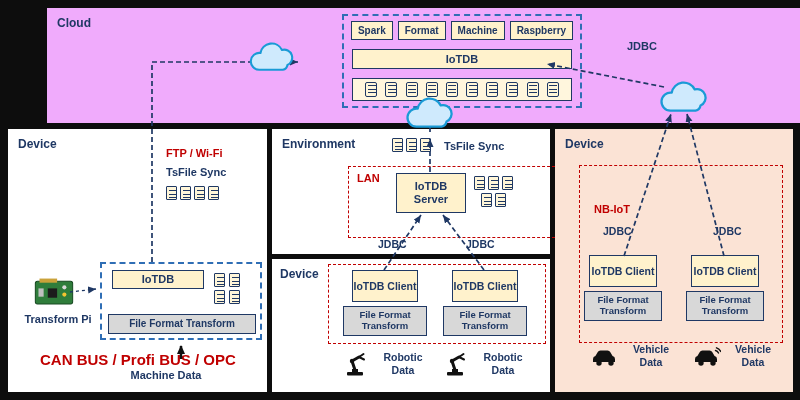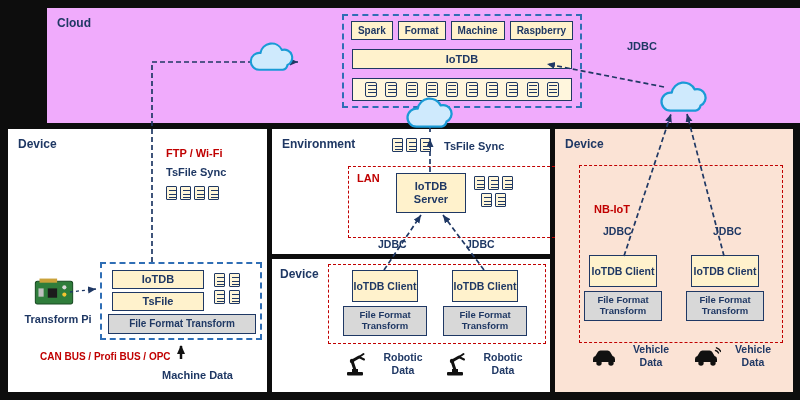--- a/index.html
+++ b/index.html
@@ -100,32 +100,31 @@
         <rect x="13" y="11" width="9" height="9" fill="#1c1c1c"></rect>
         <rect x="4" y="11" width="5" height="8" fill="#c0c0c0"></rect>
         <circle cx="29" cy="10" r="2" fill="#d8d8d8"></circle>
         <circle cx="29" cy="17" r="2" fill="#f4c430"></circle>
       </svg>
     </span>
     <div class="navytext" style="left:6px;top:184px;width:88px;text-align:center;font-size:11px;">Transform Pi</div>
 
     <div class="dashedblue" style="left:92px;top:133px;width:162px;height:78px;">
       <div class="box" style="left:10px;top:6px;width:92px;height:19px;font-size:11px;">IoTDB</div>
-      <div class="box" style="left:10px;top:28px;width:92px;height:19px;font-size:11px;">TsFile</div>
       <div class="docs-grid" style="left:112px;top:9px;">
         <span class="doc"></span>
         <span class="doc"></span>
         <span class="doc"></span>
         <span class="doc"></span>
       </div>
       <div class="box gray" style="left:6px;top:50px;width:148px;height:20px;font-size:10px;">File Format Transform</div>
     </div>
 
-    <div class="redtext" style="left:32px;top:222px;font-size:10px;">CAN BUS / Profi BUS / OPC</div>
-    <div class="navytext" style="left:105px;top:240px;width:120px;text-align:right;font-size:11px;">Machine Data</div>
+    <div class="redtext" style="left:32px;top:222px;font-size:15px;">CAN BUS / Profi BUS / OPC</div>
+    <div class="navytext" style="left:98px;top:240px;width:120px;text-align:center;font-size:11px;">Machine Data</div>
   </div>
 
   <div class="panel" style="left:272px;top:129px;width:278px;height:125px;background:#ffffff;">
     <div class="plabel" style="left:10px;top:8px;">Environment</div>
 
     <div class="docs-row" style="left:120px;top:9px;">
       <span class="doc"></span>
       <span class="doc"></span>
       <span class="doc"></span>
     </div>

